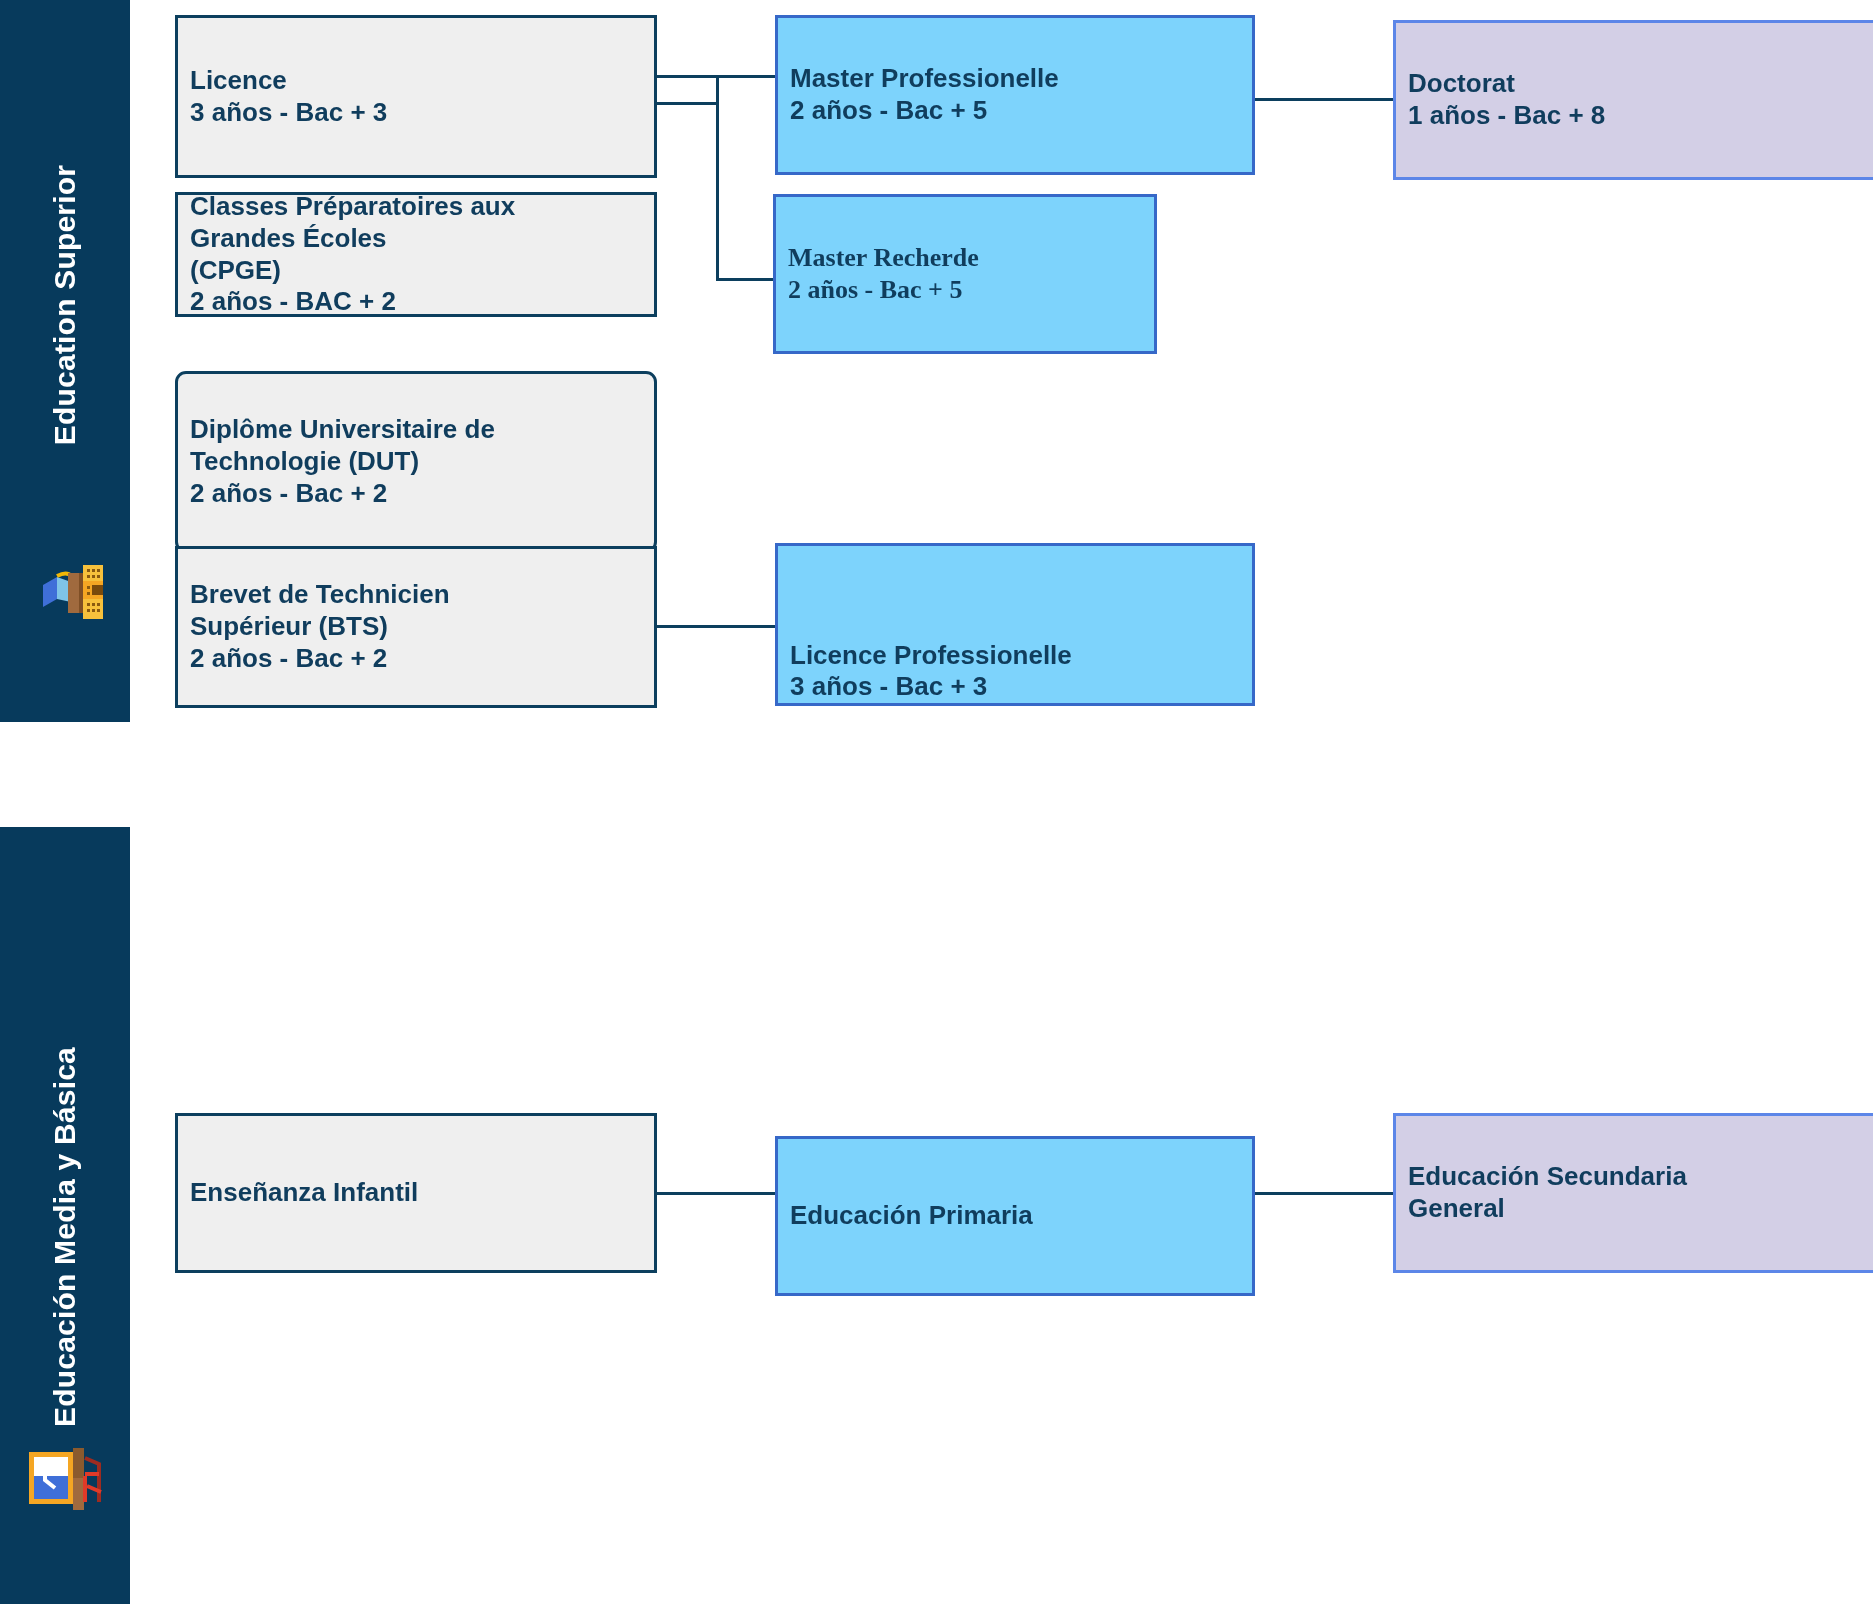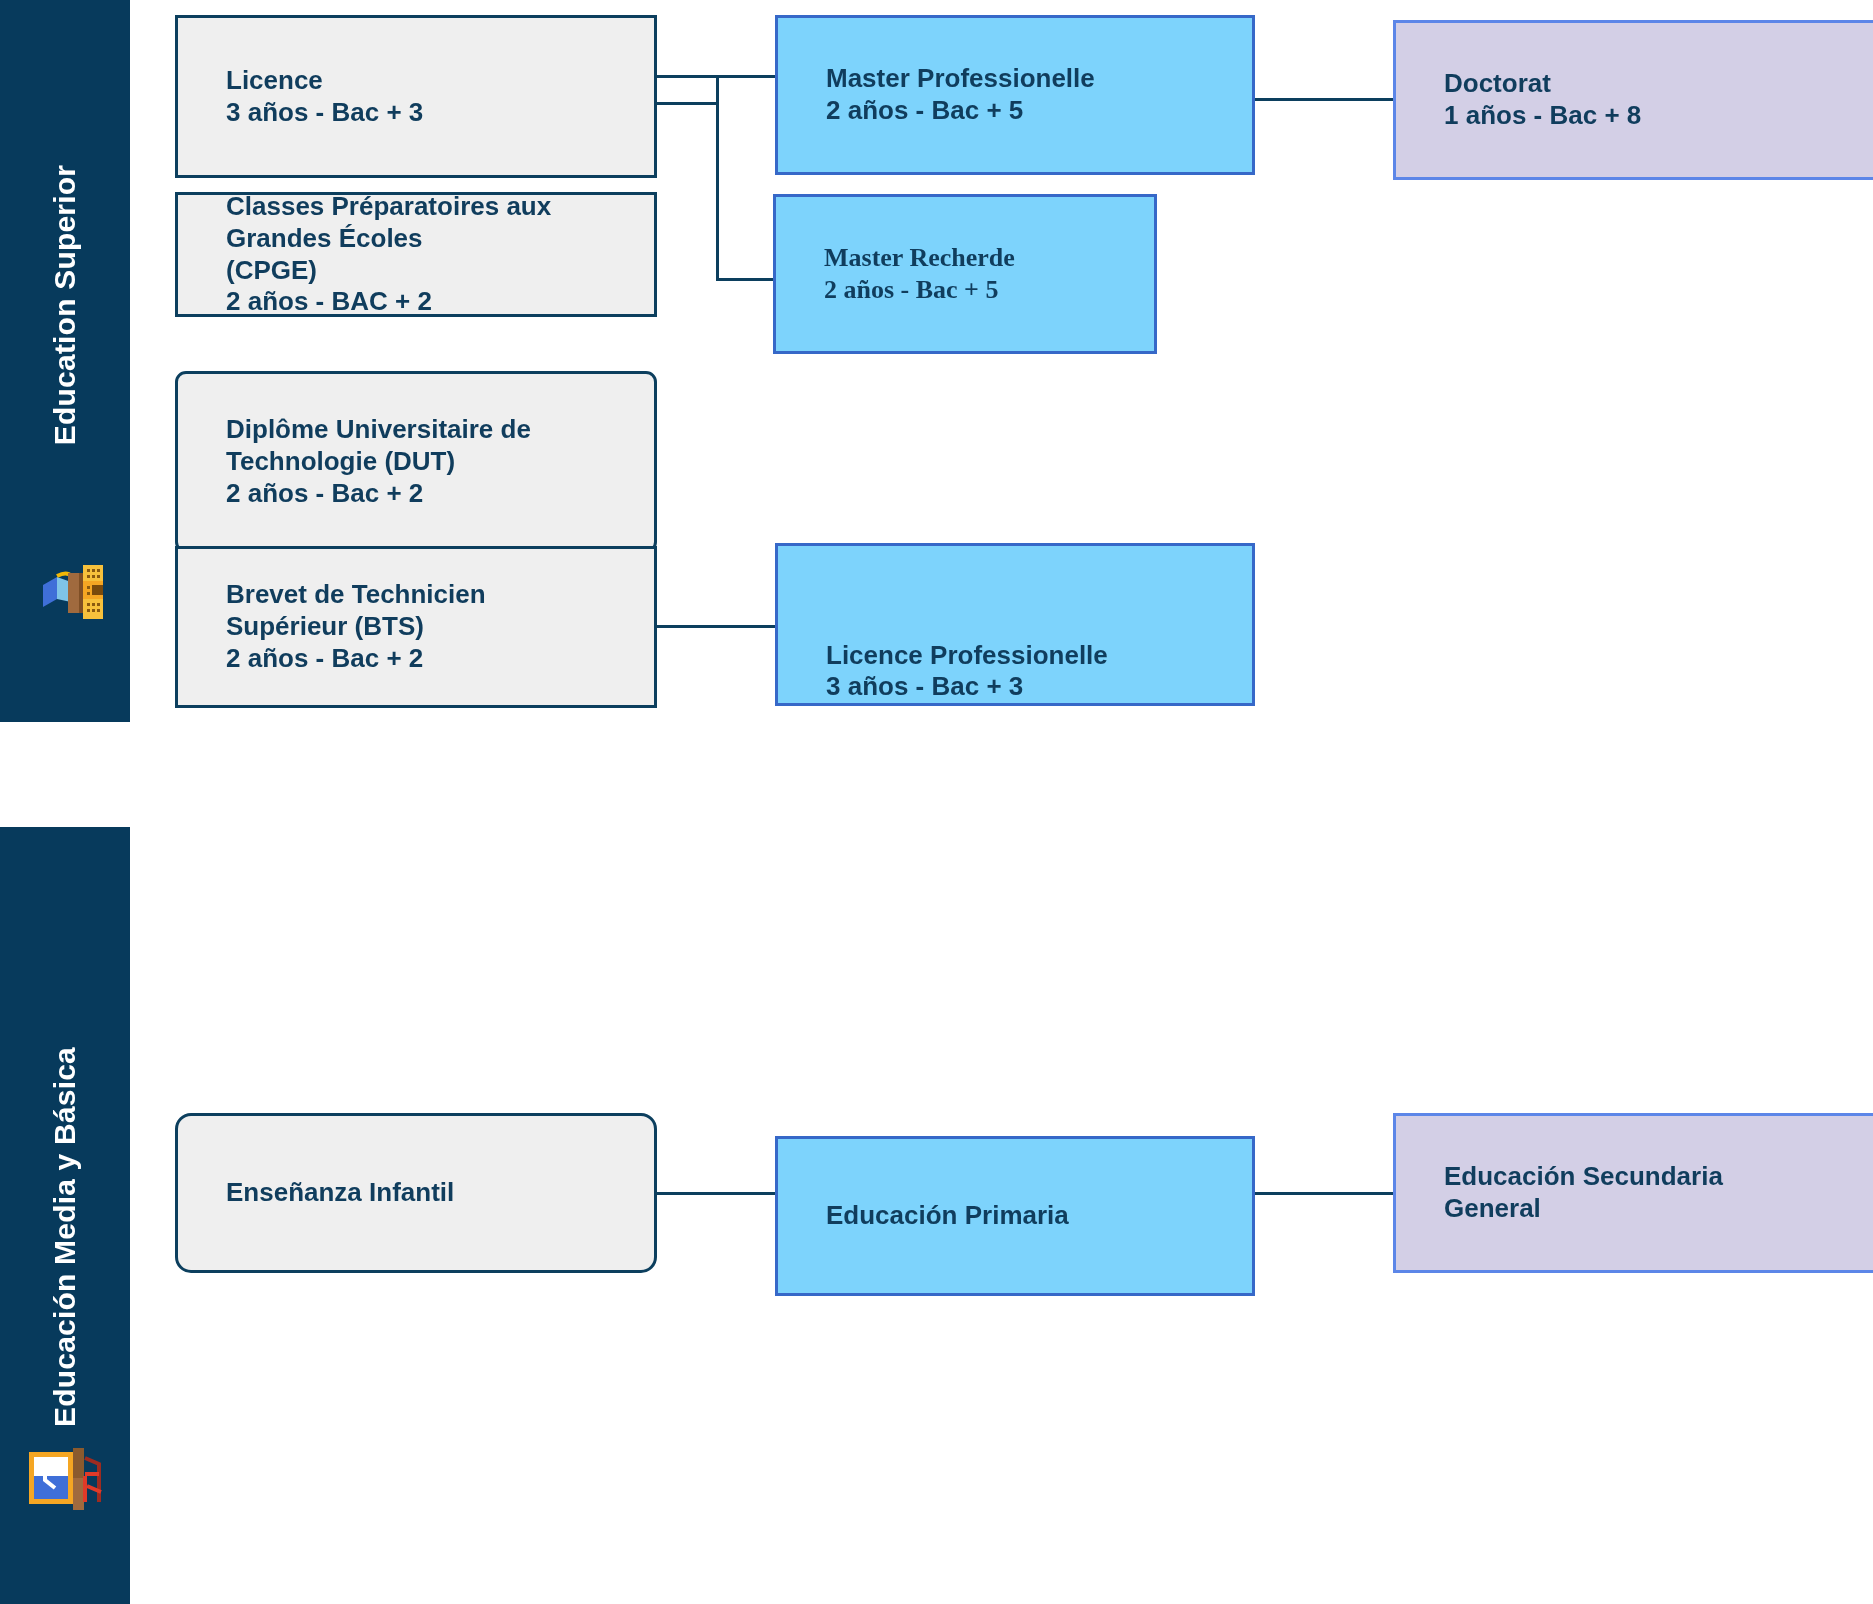--- a/index.html
+++ b/index.html
@@ -51,21 +51,21 @@
     box-sizing: border-box;
     display: flex;
     align-items: center;
     color: #103D5D;
     font-size: 26px;
     font-weight: bold;
     line-height: 1.22;
     font-family: "Liberation Sans", sans-serif;
   }
   .node .node-text {
-    padding: 0 0 0 48px;
+    padding: 0 0 0 12px;
     white-space: pre-line;
   }
   .node.grey {
     background: #EFEFEF;
     border: 3px solid #0C3F5E;
   }
   .node.blue {
     background: #7dd3fc;
     border: 3px solid #3668C8;
   }
@@ -194,21 +194,21 @@
   <div class="node blue" style="left:775px; top:543px; width:480px; height:163px;align-items:flex-end;">
     <span class="node-text">Licence Professionelle
 3 años - Bac + 3</span>
   </div>
 
   <div class="node purple" style="left:1393px; top:20px; width:500px; height:160px;">
     <span class="node-text">Doctorat
 1 años - Bac + 8</span>
   </div>
 
-  <div class="node grey" style="left:175px; top:1113px; width:482px; height:160px;border-radius:16px;">
+  <div class="node grey" style="left:175px; top:1113px; width:482px; height:160px;">
     <span class="node-text">Enseñanza Infantil</span>
   </div>
 
   <div class="node blue" style="left:775px; top:1113px; width:480px; height:160px;margin-top:23px;">
     <span class="node-text">Educación Primaria</span>
   </div>
 
   <div class="node purple" style="left:1393px; top:1113px; width:500px; height:160px;">
     <span class="node-text">Educación Secundaria
 General</span>

